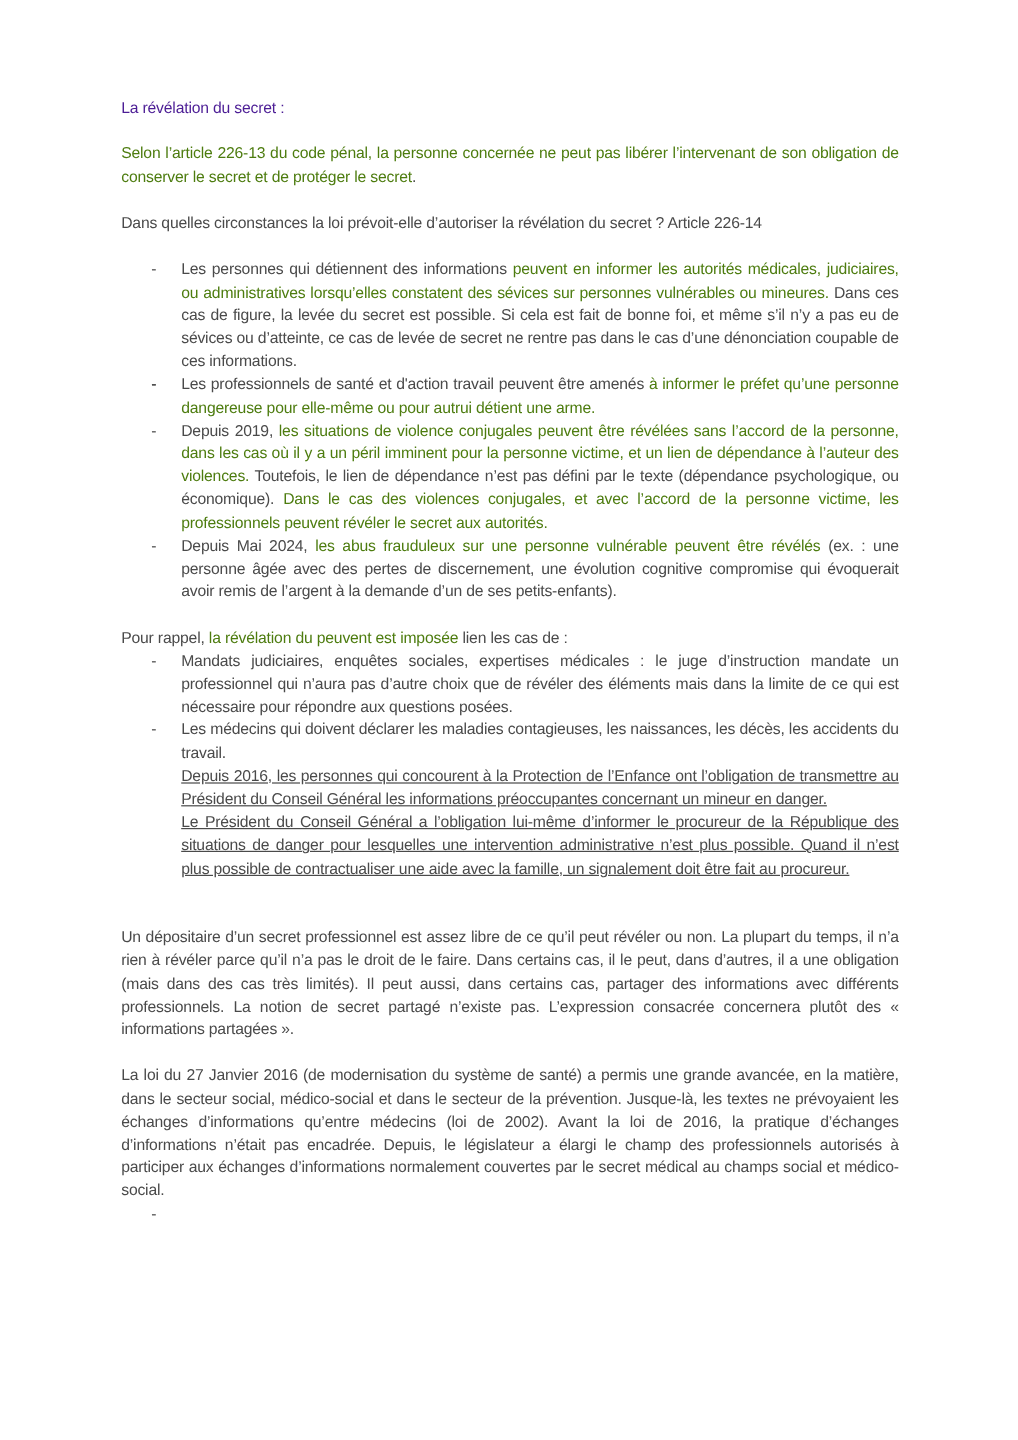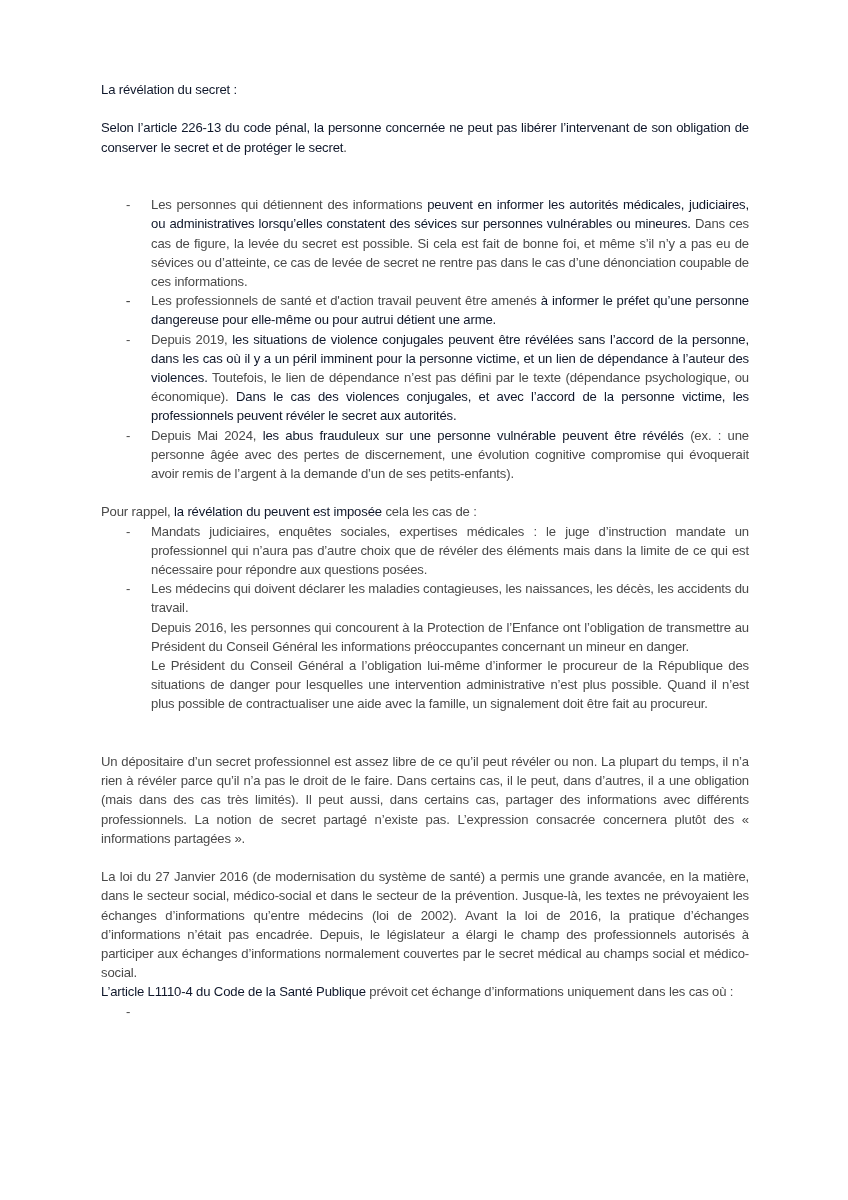--- a/index.html
+++ b/index.html
@@ -5,39 +5,40 @@
   html, body { margin: 0; padding: 0; background: #ffffff; }
   body { width: 848px; height: 1200px; overflow: hidden; position: relative; }
   .page {
     position: absolute; left: 101px; top: 80px; width: 648px;
     font-family: "Liberation Sans", sans-serif;
     font-size: 13.1px; line-height: 19.2px; color: #4a4a4a;
     letter-spacing: -0.15px;
   }
   p { margin: 0; }
   .j { text-align: justify; }
-  .strong { color: #0f172a; }
+  .strong { color: #4d7c0f; }
   .gap { height: 19.2px; }
-  .h { color: #0f172a; }
+  .h { color: #4c1d95; }
   ul.dash { list-style: none; margin: 0; padding: 0; }
   ul.dash li { position: relative; padding-left: 50px; text-align: justify; }
   ul.dash li .dash-mark { position: absolute; left: 25px; top: 0; color: #4a4a4a; }
-  .indent { padding-left: 50px; text-align: justify; }
+  .indent { padding-left: 50px; text-align: justify; text-decoration: underline; }
 </style>
 </head>
 <body>
 
 <div class="page">
 
   <p class="h">La révélation du secret :</p>
   <div class="gap"></div>
 
   <p class="j"><span class="strong">Selon l’article 226-13 du code pénal, la personne concernée ne peut pas libérer l’intervenant de son obligation de conserver le secret et de protéger le secret</span><span>.</span></p>
   <div class="gap"></div>
 
+  <p>Dans quelles circonstances la loi prévoit-elle d’autoriser la révélation du secret ? Article 226-14</p>
   <div class="gap"></div>
 
   <ul class="dash">
     <li>
       <span class="dash-mark">-</span>
       <span>Les personnes qui détiennent des informations </span><span class="strong">peuvent en informer les autorités médicales, judiciaires, ou administratives lorsqu’elles constatent des sévices sur personnes vulnérables ou mineures.</span><span> Dans ces cas de figure, la levée du secret est possible. Si cela est fait de bonne foi, et même s’il n’y a pas eu de sévices ou d’atteinte, ce cas de levée de secret ne rentre pas dans le cas d’une dénonciation coupable de ces informations.</span>
     </li>
     <li>
       <span class="dash-mark">-</span>
     </li>
@@ -49,40 +50,39 @@
       <span class="dash-mark">-</span>
       <span>Depuis 2019, </span><span class="strong">les situations de violence conjugales peuvent être révélées sans l’accord de la personne, dans les cas où il y a un péril imminent pour la personne victime, et un lien de dépendance à l’auteur des violences.</span><span> Toutefois, le lien de dépendance n’est pas défini par le texte (dépendance psychologique, ou économique). </span><span class="strong">Dans le cas des violences conjugales, et avec l’accord de la personne victime, les professionnels peuvent révéler le secret aux autorités.</span>
     </li>
     <li>
       <span class="dash-mark">-</span>
       <span>Depuis Mai 2024, </span><span class="strong">les abus frauduleux sur une personne vulnérable peuvent être révélés</span><span> (ex. : une personne âgée avec des pertes de discernement, une évolution cognitive compromise qui évoquerait avoir remis de l’argent à la demande d’un de ses petits-enfants).</span>
     </li>
   </ul>
   <div class="gap"></div>
 
-  <p><span>Pour rappel, </span><span class="strong">la révélation du peuvent est imposée</span><span> cela les cas de :</span></p>
+  <p><span>Pour rappel, </span><span class="strong">la révélation du peuvent est imposée</span><span> lien les cas de :</span></p>
   <ul class="dash">
     <li>
       <span class="dash-mark">-</span>
       <span>Mandats judiciaires, enquêtes sociales, expertises médicales : le juge d’instruction mandate un professionnel qui n’aura pas d’autre choix que de révéler des éléments mais dans la limite de ce qui est nécessaire pour répondre aux questions posées.</span>
     </li>
     <li>
       <span class="dash-mark">-</span>
       <span>Les médecins qui doivent déclarer les maladies contagieuses, les naissances, les décès, les accidents du travail.</span>
     </li>
   </ul>
   <p class="indent">Depuis 2016, les personnes qui concourent à la Protection de l’Enfance ont l’obligation de transmettre au Président du Conseil Général les informations préoccupantes concernant un mineur en danger.</p>
   <p class="indent">Le Président du Conseil Général a l’obligation lui-même d’informer le procureur de la République des situations de danger pour lesquelles une intervention administrative n’est plus possible. Quand il n’est plus possible de contractualiser une aide avec la famille, un signalement doit être fait au procureur.</p>
   <div class="gap"></div>
 
   <div class="gap"></div>
 
   <p class="j">Un dépositaire d’un secret professionnel est assez libre de ce qu’il peut révéler ou non. La plupart du temps, il n’a rien à révéler parce qu’il n’a pas le droit de le faire. Dans certains cas, il le peut, dans d’autres, il a une obligation (mais dans des cas très limités). Il peut aussi, dans certains cas, partager des informations avec différents professionnels. La notion de secret partagé n’existe pas. L’expression consacrée concernera plutôt des « informations partagées ».</p>
   <div class="gap"></div>
 
   <p class="j">La loi du 27 Janvier 2016 (de modernisation du système de santé) a permis une grande avancée, en la matière, dans le secteur social, médico-social et dans le secteur de la prévention. Jusque-là, les textes ne prévoyaient les échanges d’informations qu’entre médecins (loi de 2002). Avant la loi de 2016, la pratique d’échanges d’informations n’était pas encadrée. Depuis, le législateur a élargi le champ des professionnels autorisés à participer aux échanges d’informations normalement couvertes par le secret médical au champs social et médico-social.</p>
-  <p class="j"><span class="strong">L’article L1110-4 du Code de la Santé Publique</span><span> prévoit cet échange d’informations uniquement dans les cas où :</span></p>
   <ul class="dash">
     <li>
       <span class="dash-mark">-</span>
     </li>
   </ul>
 </div>
 
 </body></html>

